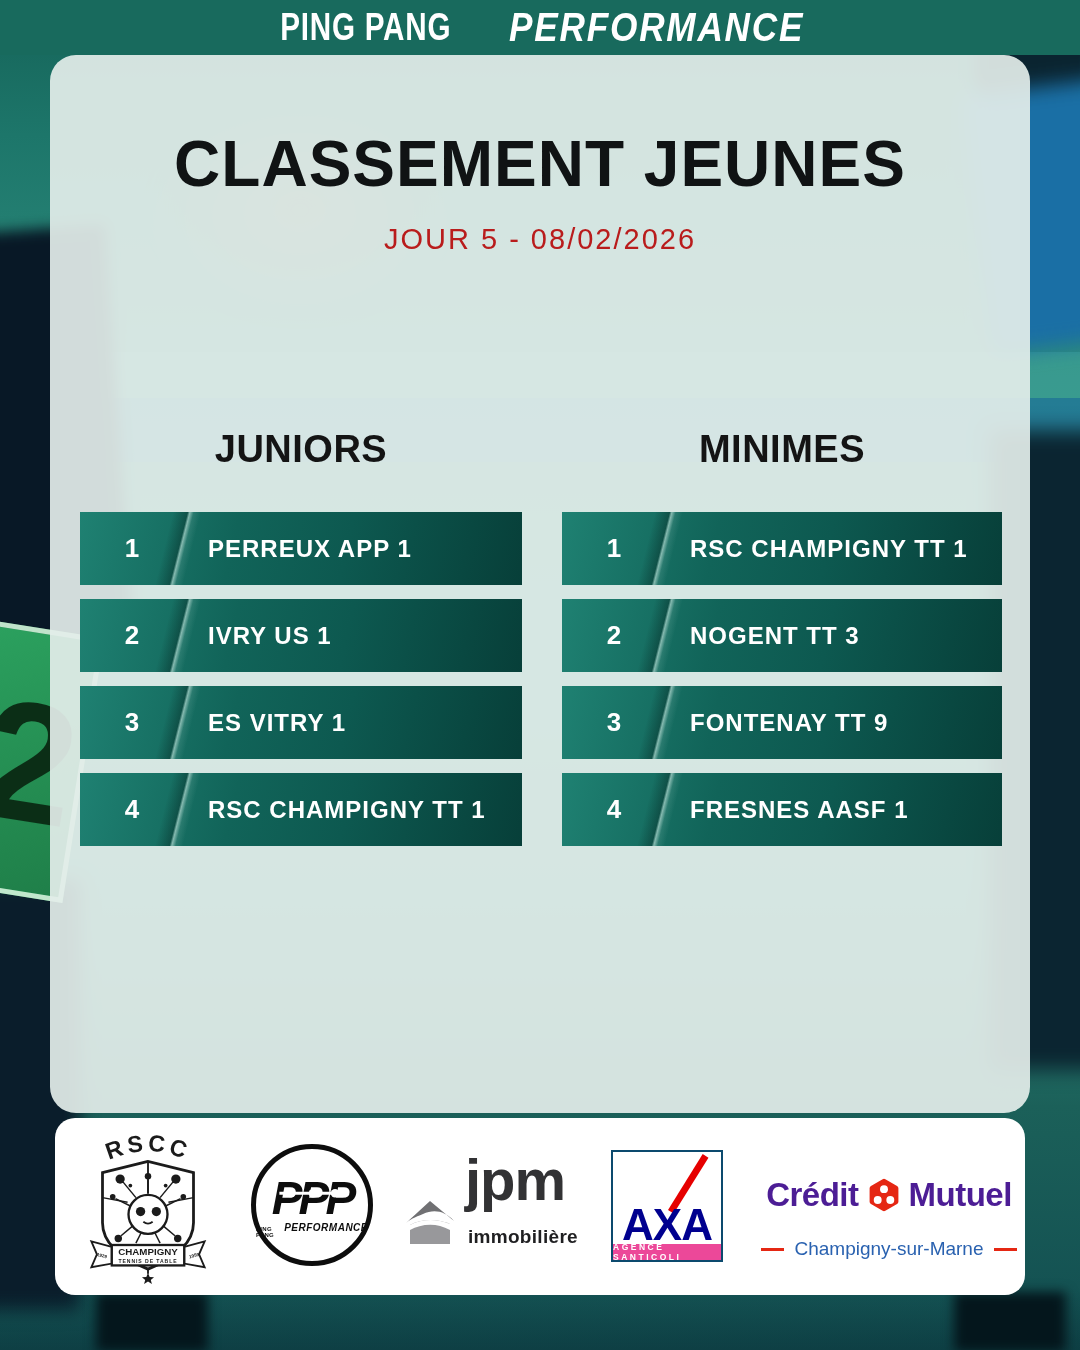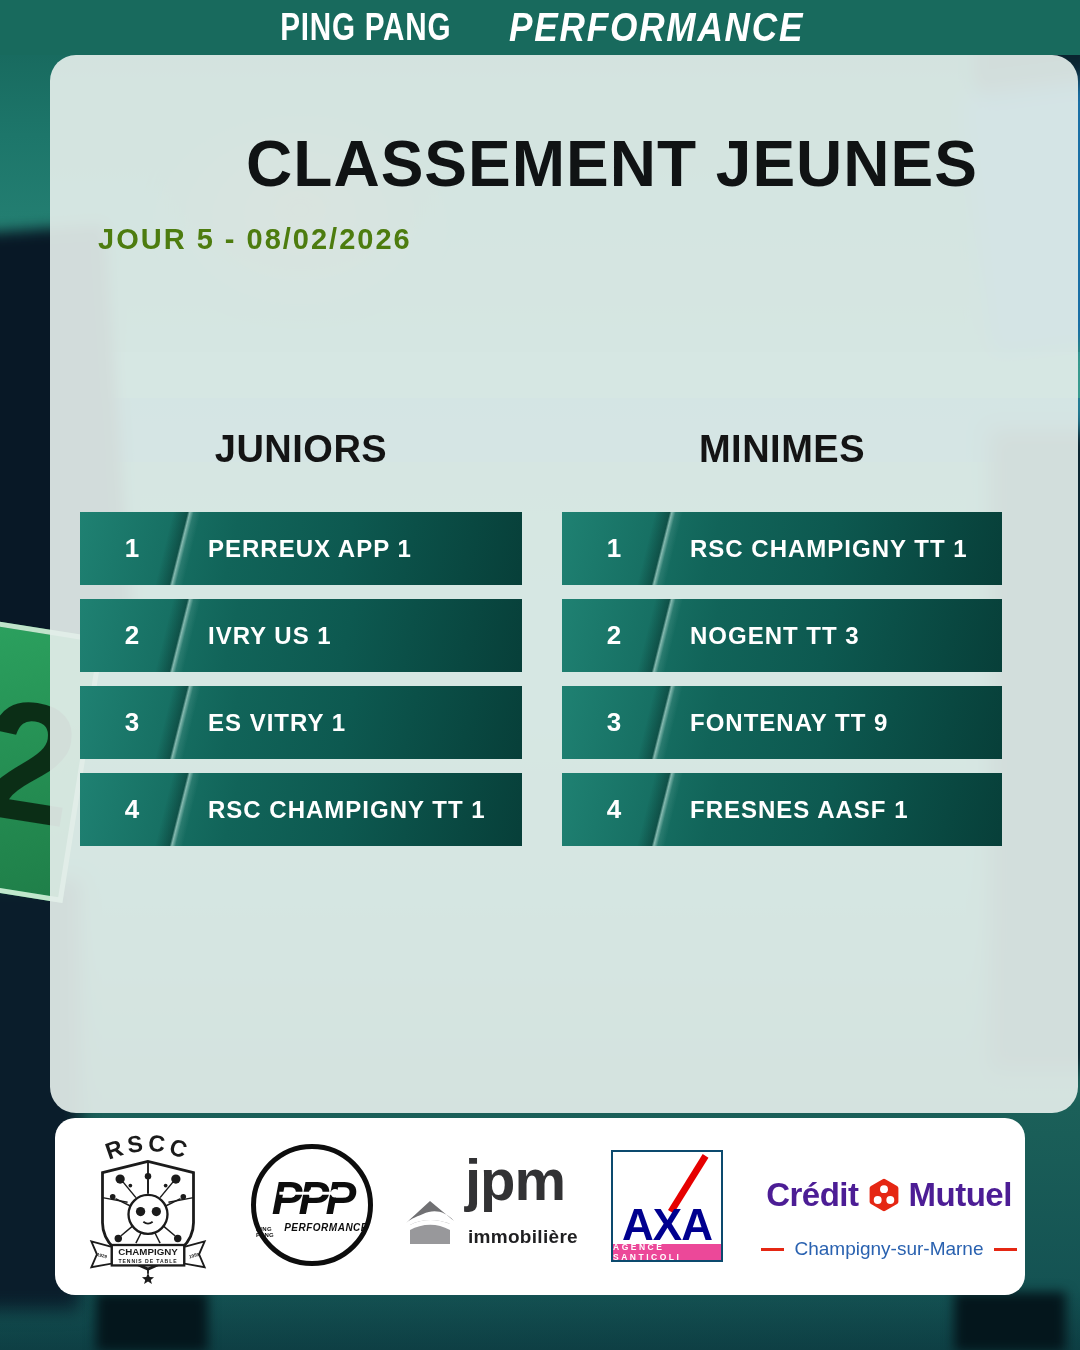--- a/index.html
+++ b/index.html
@@ -26,25 +26,25 @@
   
   .banner{position:absolute;z-index:3;left:0;top:0;width:100%;height:55px;background:#186a5d;
           display:flex;align-items:center;justify-content:center;gap:14px;}
   .brand-left{display:inline-block;font-size:38px;font-weight:900;letter-spacing:1px;color:#fff;transform:scaleX(.78);}
   .brand-right{display:inline-block;font-size:40px;font-weight:900;font-style:italic;letter-spacing:2px;color:#fff;transform:scaleX(.88);}
   
   .card{position:absolute;z-index:2;left:50px;top:55px;width:980px;height:1058px;
         background:rgba(228,238,234,.92);border-radius:0 0 26px 26px;}
   .card::before{content:'';position:absolute;left:0;top:0;width:100%;height:100%;
         border-radius:26px;background:rgba(228,238,234,0);} 
-  .card{border-radius:26px;padding-left:48px;}
+  .card{border-radius:26px;}
   .title{position:absolute;top:72px;width:100%;text-align:center;
          font-size:64px;font-weight:800;letter-spacing:1px;color:#101314;}
-  .subtitle{position:absolute;top:168px;width:100%;
-         font-size:29px;font-weight:700;letter-spacing:2px;color:#4d7c0f;}
+  .subtitle{position:absolute;top:168px;width:100%;text-align:center;
+         font-size:29px;font-weight:400;letter-spacing:2px;color:#b91c1c;}
   .col{position:absolute;top:370px;}
   .col-left{left:30px;width:442px;}
   .col-right{left:512px;width:440px;}
   .col-header{text-align:center;font-size:38px;font-weight:800;letter-spacing:.5px;color:#141414;
               line-height:48px;margin-bottom:39px;}
   .rank-row{position:relative;height:73px;margin-bottom:14px;overflow:hidden;
             background:linear-gradient(103deg,#1f8172 0%,#116459 35%,#0d5950 60%,#073f39 100%);}
   .rank-num{position:absolute;left:0;top:0;width:104px;height:100%;
             display:flex;align-items:center;justify-content:center;
             font-size:26px;font-weight:700;color:#fff;}

